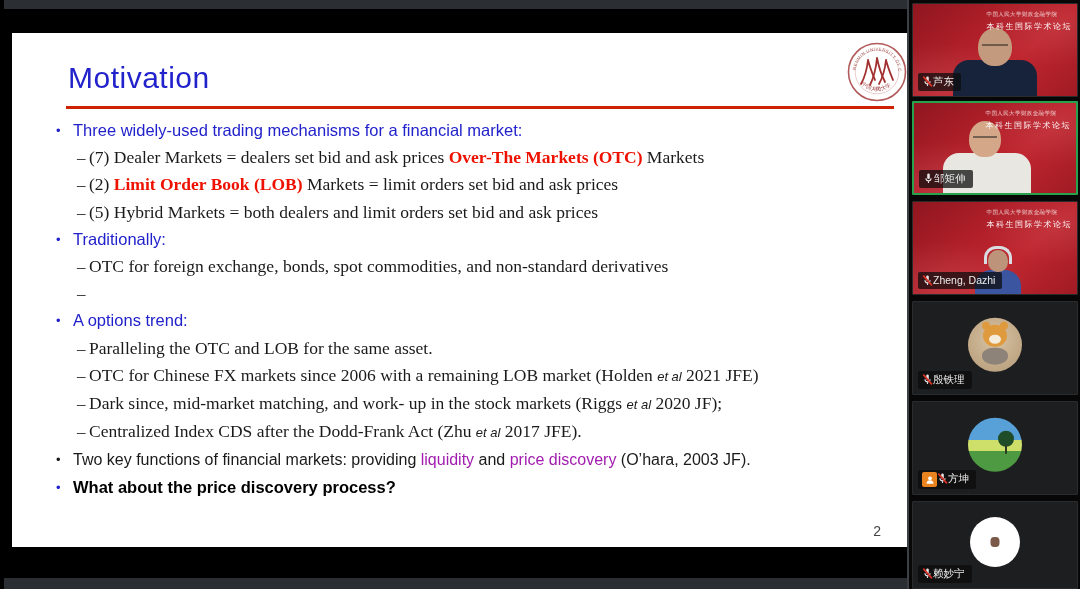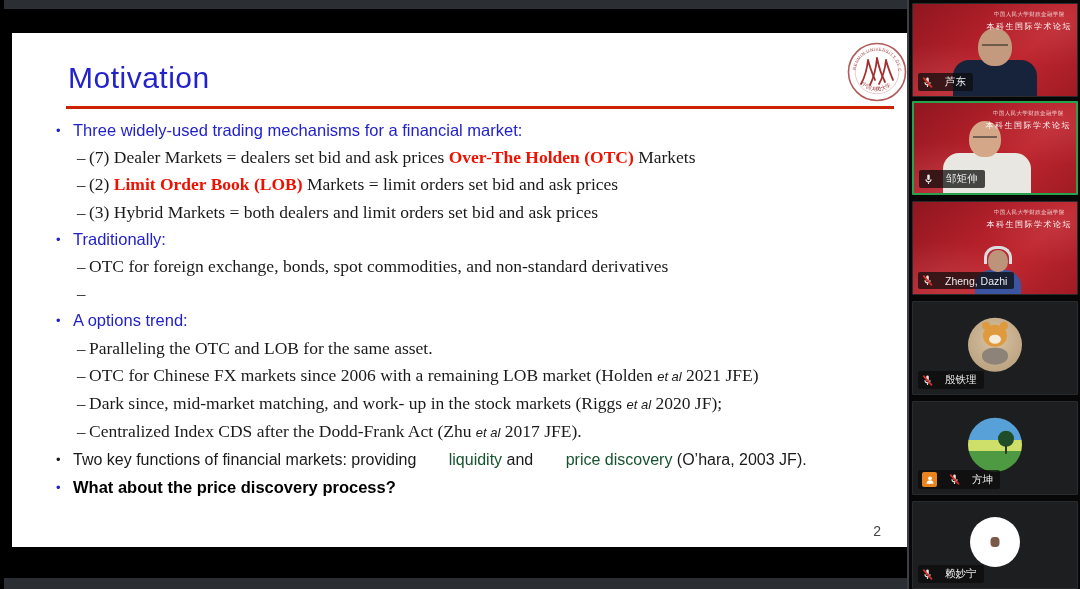--- a/index.html
+++ b/index.html
@@ -23,37 +23,37 @@
   .lvl1 .marker{width:17px;font-size:13px;flex:0 0 17px;}
   .lvl2 .marker{width:12px;flex:0 0 12px;font-family:"Liberation Serif",serif;
                 font-size:17px;color:#1a1a1a;}
   .marker.blue{color:#2222cc;}
   .marker.black{color:#1a1a1a;}
   .seg-bluesans{font-family:"Liberation Sans",sans-serif;font-size:16.5px;color:#2222cc;}
   .seg-serif{font-family:"Liberation Serif",serif;font-size:17.5px;color:#1a1a1a;}
   .seg-serifredbold{font-family:"Liberation Serif",serif;font-size:17.5px;color:#ee1100;font-weight:bold;}
   .seg-serifitalic{font-family:Liberation Sans, sans-serif;font-size:13px;color:#1a1a1a;font-style:italic;}
   .seg-sans{font-family:"Liberation Sans",sans-serif;font-size:16px;color:#1a1a1a;}
-  .seg-sansred{font-family:"Liberation Sans",sans-serif;font-size:16px;color:#14532d;margin-left:28px;}
+  .seg-sansred{font-family:"Liberation Sans",sans-serif;font-size:16px;color:#a21caf;}
   .seg-bluebold{font-family:"Liberation Sans",sans-serif;font-size:16.5px;color:#000000;font-weight:bold;}
   .page-num{position:absolute;right:28px;bottom:8px;font-size:14px;color:#444;}
   .seal{position:absolute;top:9px;left:835px;width:60px;height:60px;}
 
   
   .sidebar{position:absolute;top:0;right:0;width:173px;height:589px;background:#070708;
            border-left:2px solid #3c4046;box-sizing:border-box;}
   .tile{position:absolute;left:3px;width:166px;height:94px;background:#1d1e20;
         overflow:hidden;border-radius:1px;box-sizing:border-box;border:1px solid #2a2b2d;}
   .tile.active{border:2px solid #28a24c;}
   .vbg{position:absolute;inset:0;}
   .vbg.red{background:linear-gradient(140deg,#8f161f 0%,#b3202a 40%,#c0262f 62%,#a01b24 100%);}
   .vbg.red::after{content:"";position:absolute;inset:0;background:
      radial-gradient(120px 60px at 18% 88%,rgba(255,255,255,.09),transparent 70%),
      radial-gradient(110px 55px at 88% 26%,rgba(255,255,255,.07),transparent 70%);}
-  .branding{position:absolute;top:7px;right:5px;text-align:center;z-index:2;}
+  .branding{position:absolute;top:7px;right:5px;z-index:2;}
   .b1{font-size:5.5px;color:#f3dada;letter-spacing:.4px;opacity:.9;}
   .b2{font-size:8px;color:#fff;letter-spacing:1.5px;margin-top:3px;opacity:.95;}
 
   .person{position:absolute;inset:0;z-index:1;}
   .head{position:absolute;border-radius:50% 50% 46% 46%;}
   .glasses{position:absolute;top:16px;left:4px;right:4px;height:2px;background:rgba(25,25,25,.5);}
   .torso{position:absolute;border-radius:16px 16px 0 0;}
   .p1 .head{left:50%;transform:translateX(-50%);top:24px;width:34px;height:38px;background:#c49a7e;}
   .p1 .torso{left:50%;transform:translateX(-50%);top:56px;width:84px;height:40px;background:#17233b;}
   .p2 .head{left:44%;transform:translateX(-50%);top:18px;width:32px;height:36px;background:#d3a788;}
@@ -75,21 +75,21 @@
           background:#f5ecdc;border-radius:50%;}
   .t-body{position:absolute;bottom:7px;left:50%;transform:translateX(-50%);width:26px;height:17px;
           background:#8d8378;border-radius:45% 45% 50% 50%;}
   .av-land{width:54px;height:54px;background:linear-gradient(#58a0d8 0 42%,#cfe06a 42% 62%,#4d9a42 62% 100%);}
   .tree{position:absolute;left:56%;top:24%;width:16px;height:16px;background:#1e4d28;border-radius:50%;}
   .tree::after{content:"";position:absolute;left:7px;top:14px;width:2px;height:9px;background:#2c3a22;}
   .av-white{width:50px;height:50px;background:#fff;}
   .w-dot{position:absolute;left:50%;top:50%;transform:translate(-50%,-50%);width:9px;height:10px;
           background:#7a5a48;border-radius:40%;}
 
-  .nametag{position:absolute;left:5px;bottom:5px;display:flex;align-items:center;gap:12px;
+  .nametag{position:absolute;left:5px;bottom:5px;display:flex;gap:0;
            background:rgba(12,12,12,.74);border-radius:2px;padding:2px 7px 2px 4px;z-index:3;}
   .pname{color:#ececec;font-size:10.5px;white-space:nowrap;}
   .badge{width:15px;height:15px;background:#e8831f;border-radius:2px;display:flex;
          align-items:center;justify-content:center;}
   .mic{width:11px;height:13px;display:block;}
 </style>
 </head>
 <body>
 
 <div class="main">
@@ -116,29 +116,29 @@
       <text font-size="5.4" fill="#a85050"><textPath href="#arcB" startOffset="6%">中国人民大学</textPath></text>
     </svg>
 
     <div class="bullets">
         <div class="line lvl1">
           <span class="marker blue">•</span>
           <span><span class="seg-bluesans">Three widely-used trading mechanisms for a financial market:</span></span>
         </div>
         <div class="line lvl2">
           <span class="marker ">–</span>
-          <span><span class="seg-serif">(7) Dealer Markets = dealers set bid and ask prices </span><span class="seg-serifredbold">Over-The Holden (OTC)</span><span class="seg-serif"> Markets</span></span>
+          <span><span class="seg-serif">(7) Dealer Markets = dealers set bid and ask prices </span><span class="seg-serifredbold">Over-The Markets (OTC)</span><span class="seg-serif"> Markets</span></span>
         </div>
         <div class="line lvl2">
           <span class="marker ">–</span>
           <span><span class="seg-serif">(2) </span><span class="seg-serifredbold">Limit Order Book (LOB)</span><span class="seg-serif"> Markets = limit orders set bid and ask prices</span></span>
         </div>
         <div class="line lvl2">
           <span class="marker ">–</span>
-          <span><span class="seg-serif">(3) Hybrid Markets = both dealers and limit orders set bid and ask prices</span></span>
+          <span><span class="seg-serif">(5) Hybrid Markets = both dealers and limit orders set bid and ask prices</span></span>
         </div>
         <div class="line lvl1">
           <span class="marker blue">•</span>
           <span><span class="seg-bluesans">Traditionally:</span></span>
         </div>
         <div class="line lvl2">
           <span class="marker ">–</span>
           <span><span class="seg-serif">OTC for foreign exchange, bonds, spot commodities, and non-standard derivatives</span></span>
         </div>
         <div class="line lvl2">

